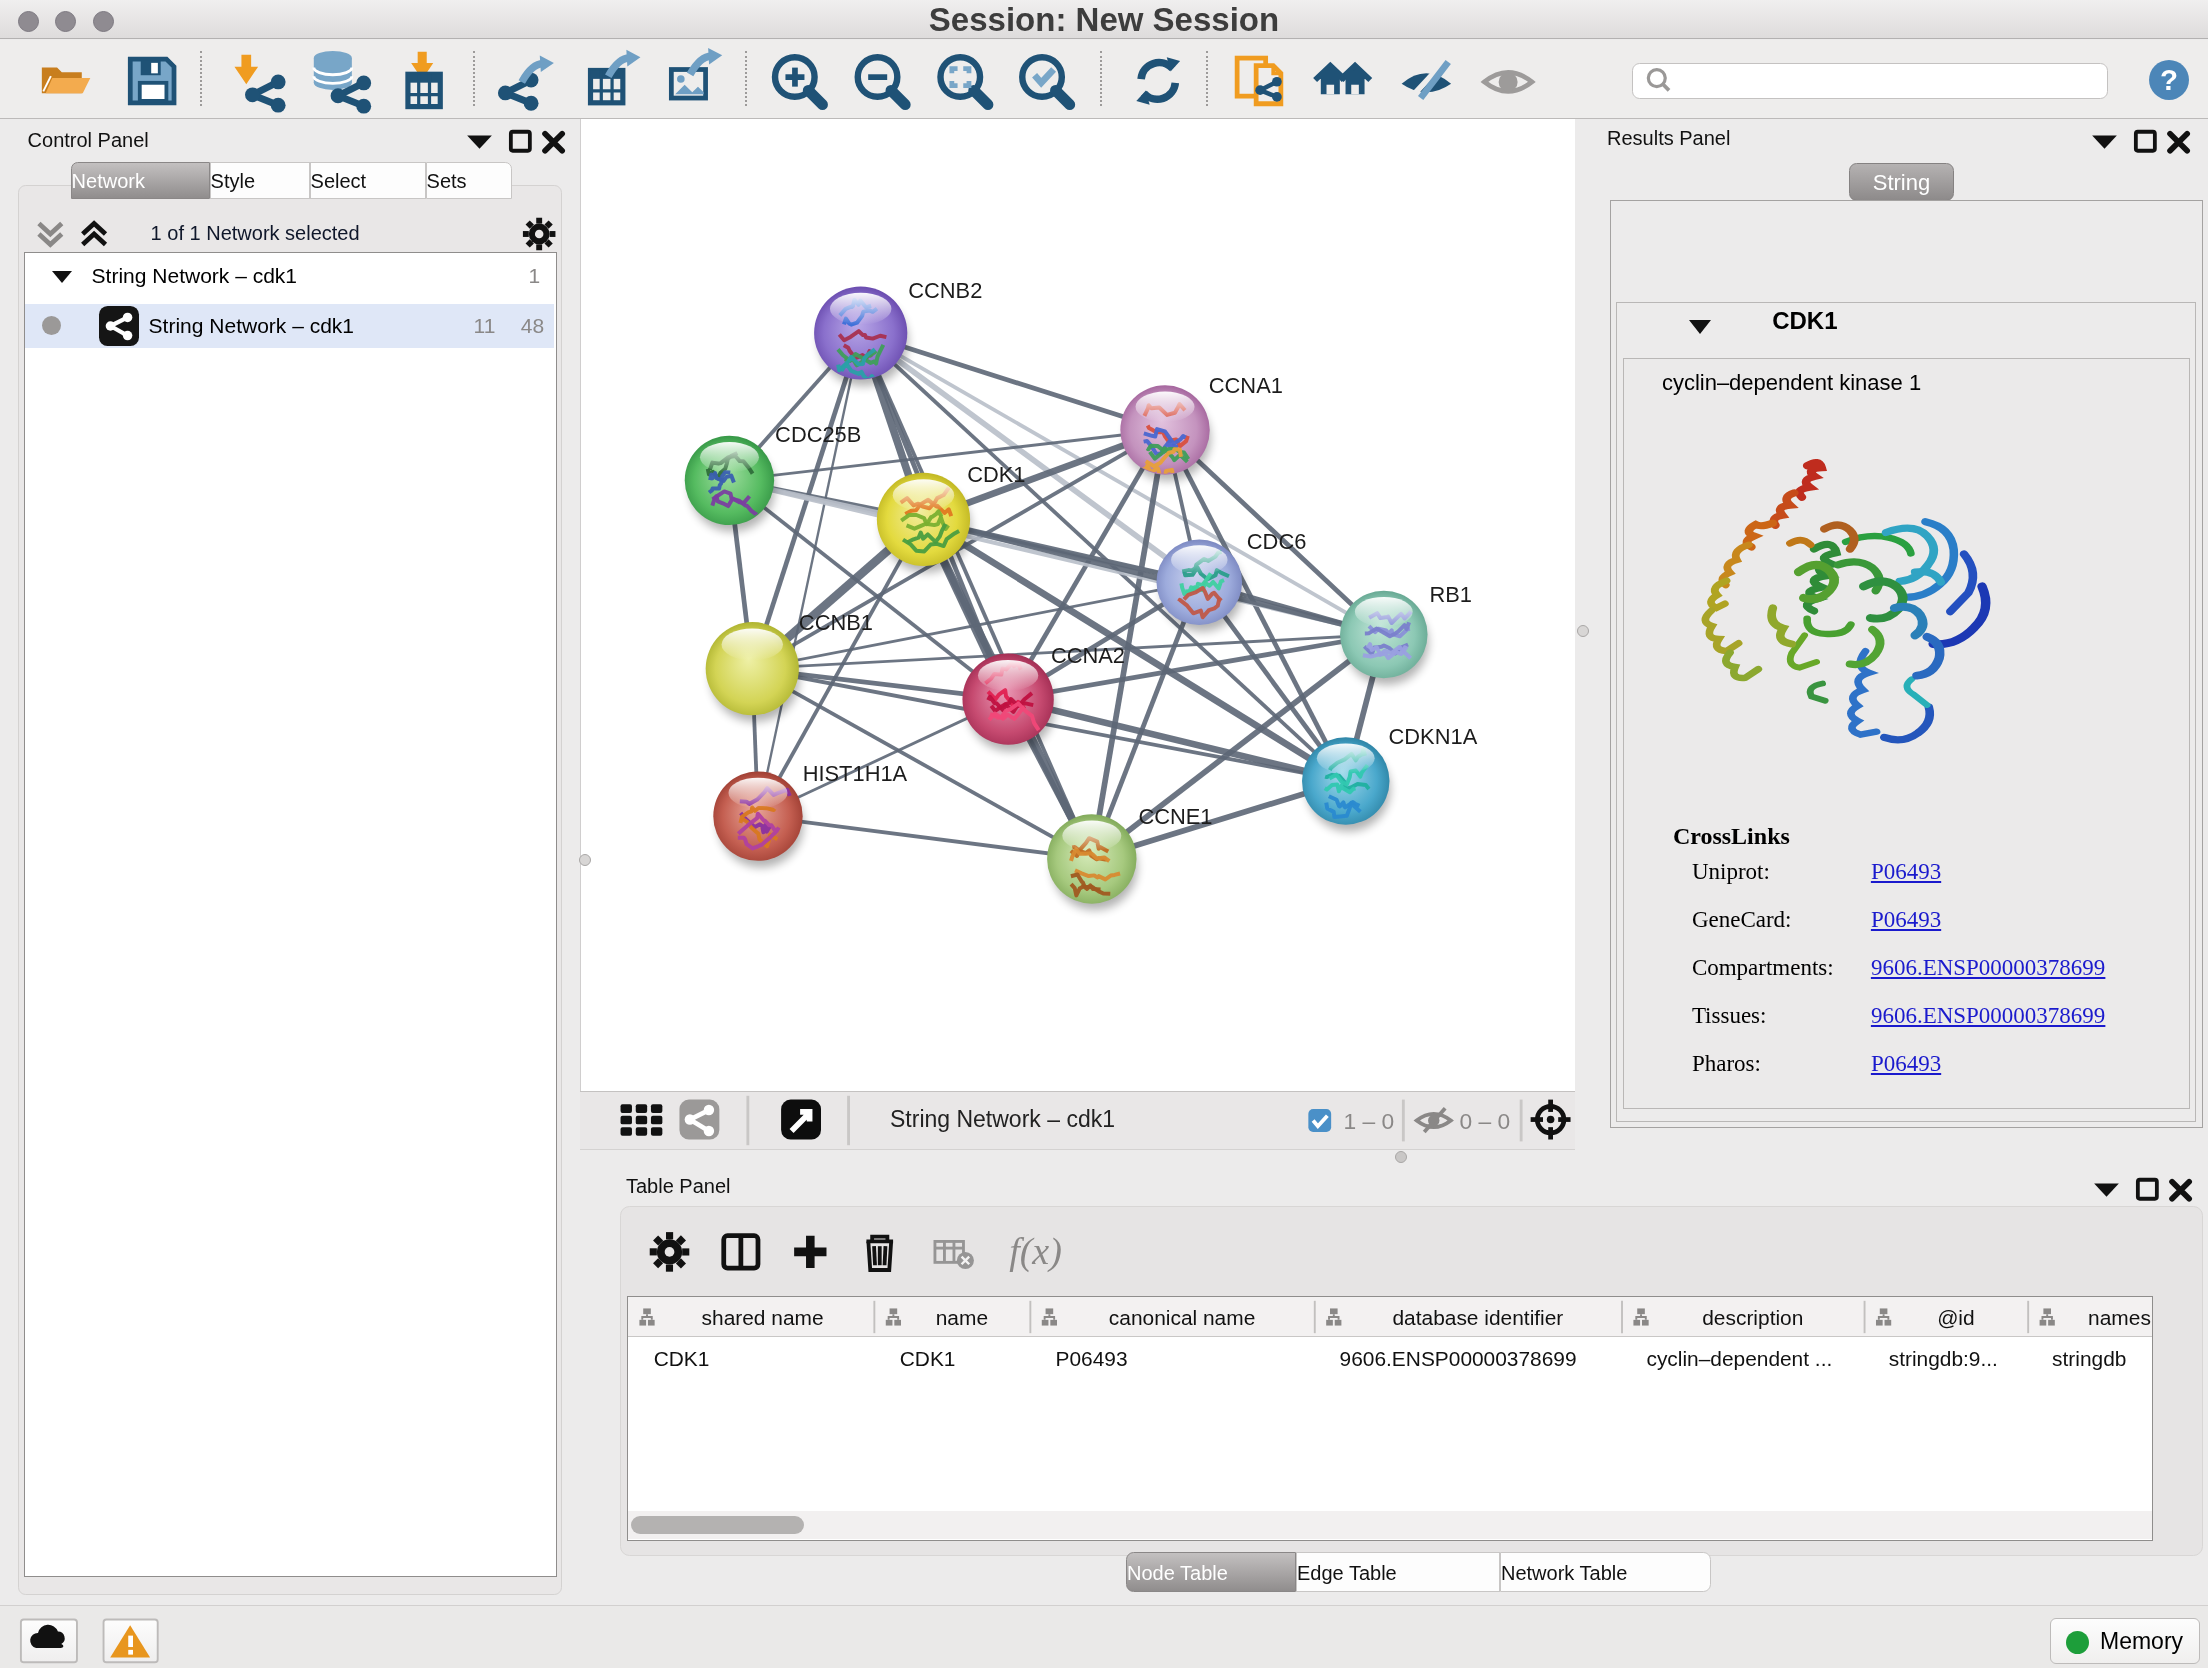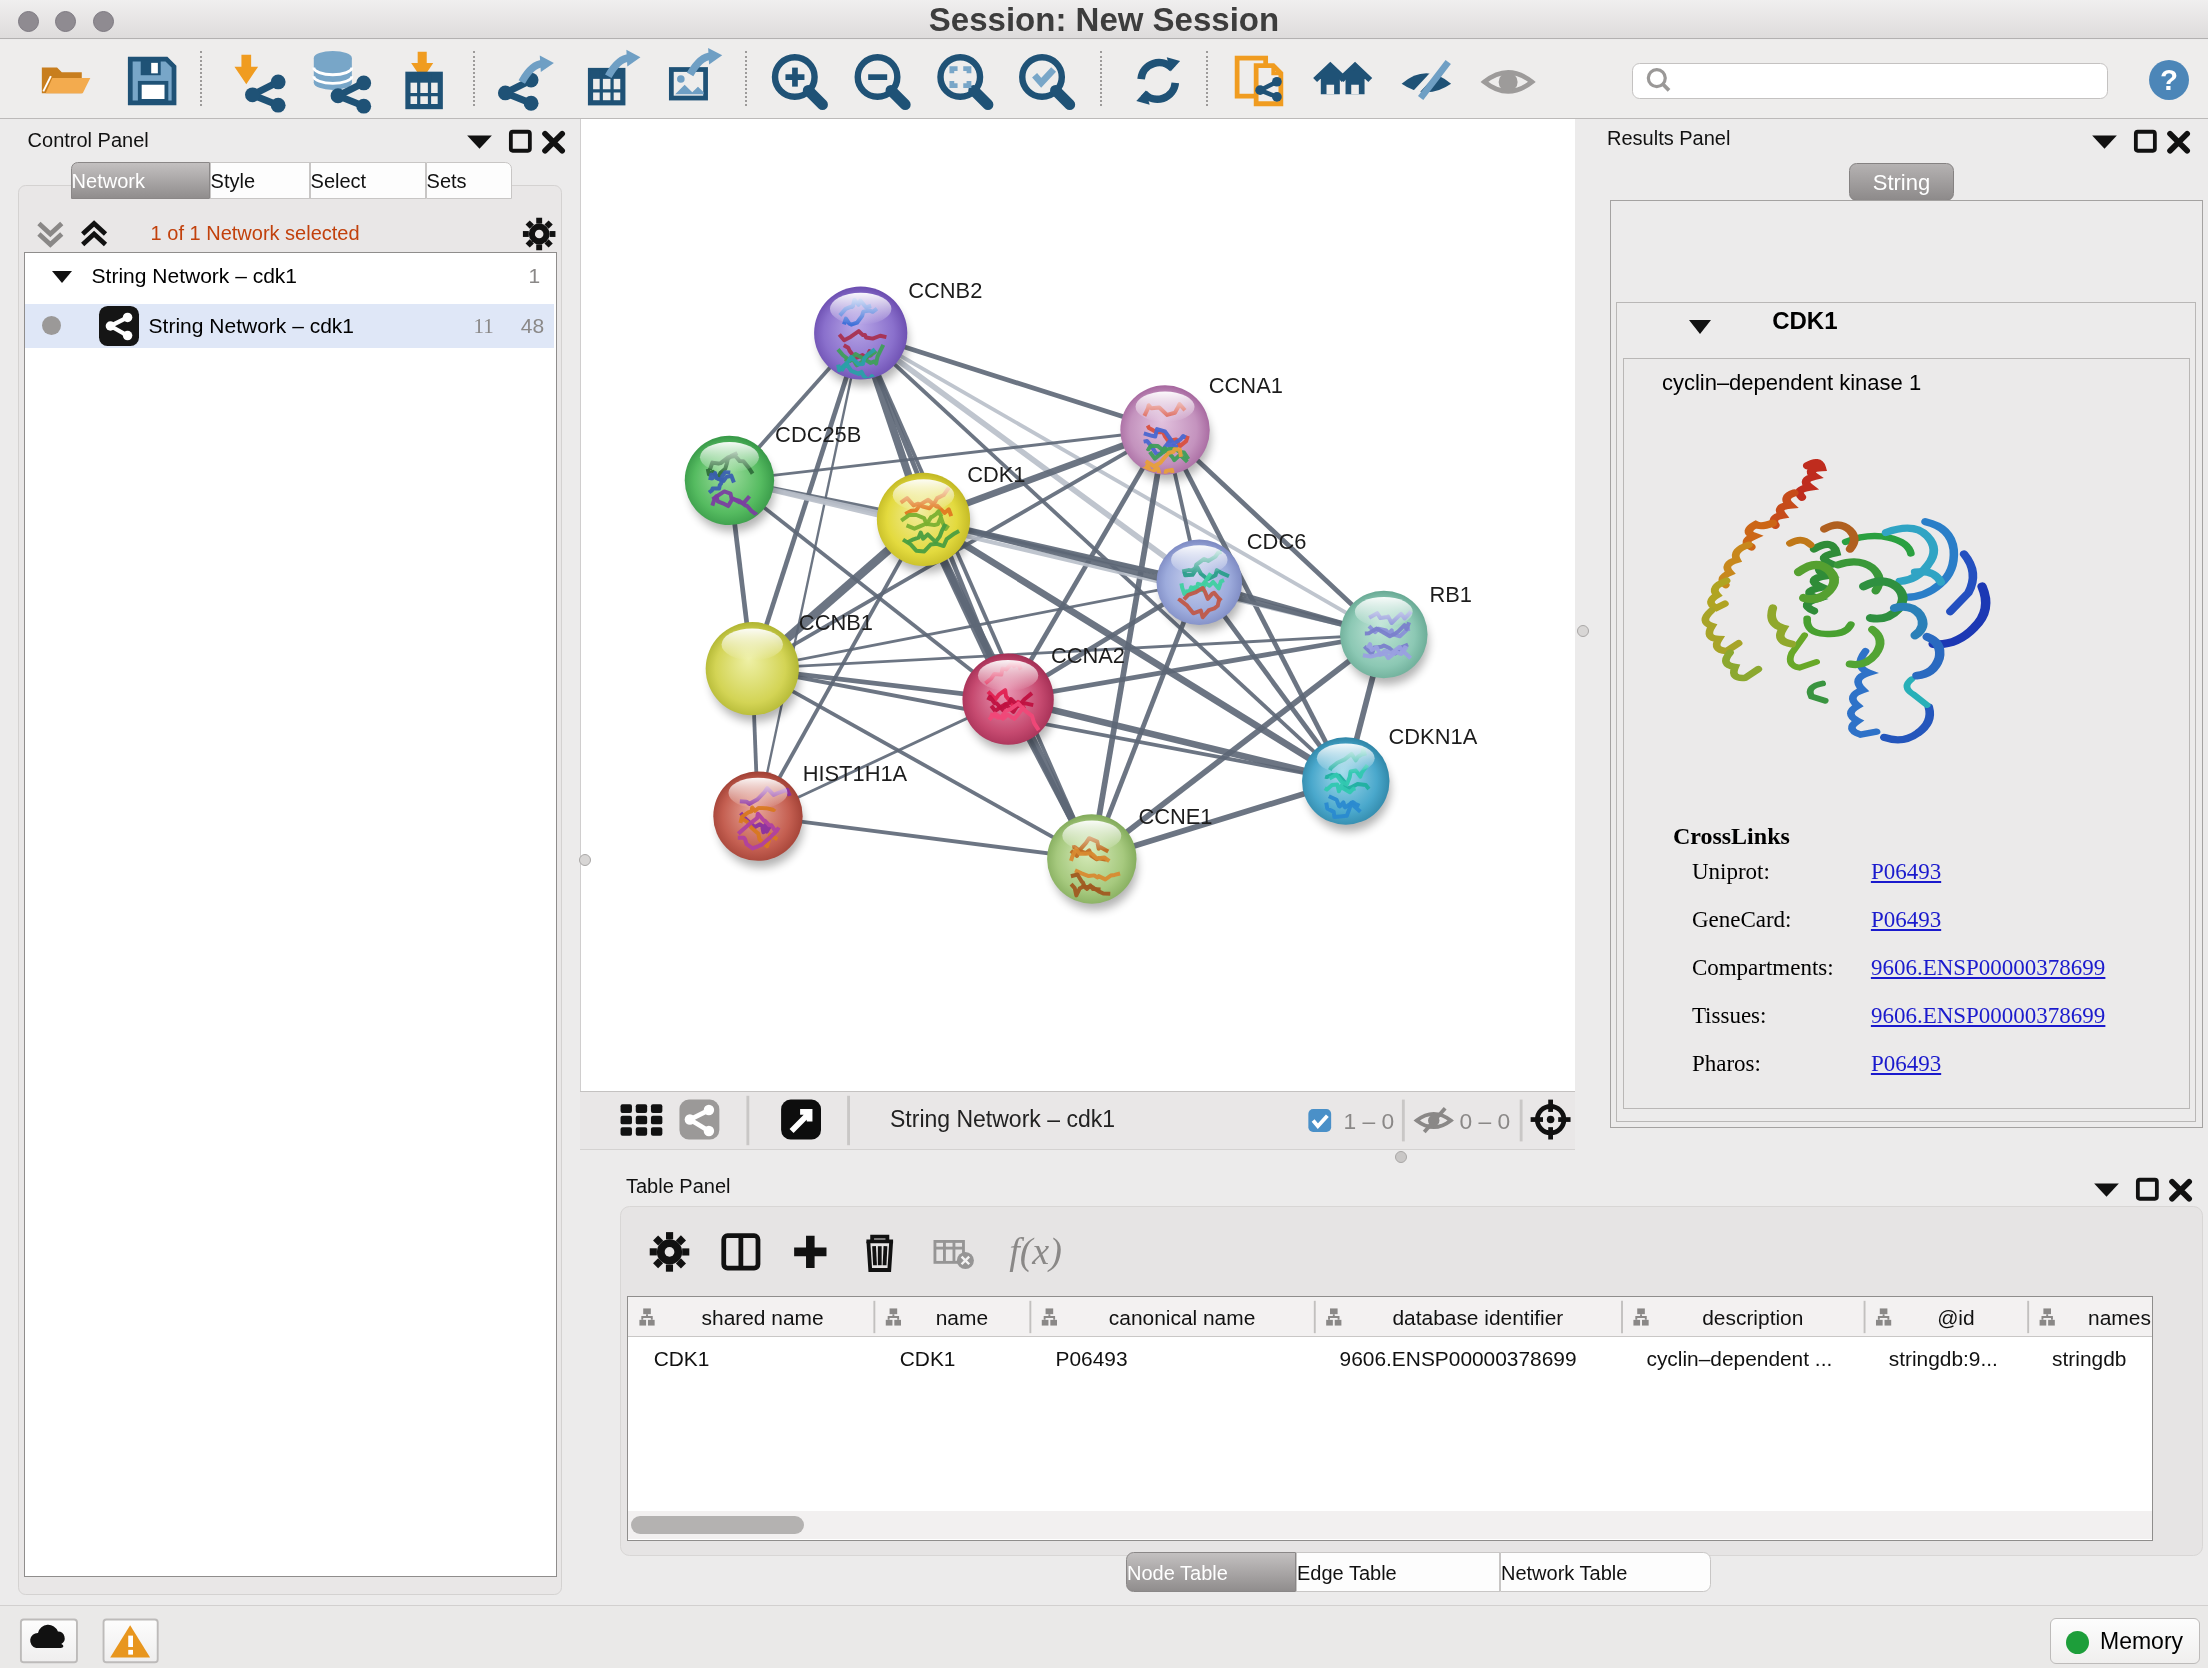--- a/index.html
+++ b/index.html
@@ -249,41 +249,41 @@
           <rect x="554.8" y="27.8" width="6.2" height="6.2" transform="rotate(45 557.9 30.9)"></rect>
           <rect x="544.9" y="31.9" width="6.2" height="6.2" transform="rotate(90 548.0 35.0)"></rect>
           <rect x="535.0" y="27.8" width="6.2" height="6.2" transform="rotate(135 538.1 30.9)"></rect>
           <rect x="530.9" y="17.9" width="6.2" height="6.2" transform="rotate(180 534.0 21.0)"></rect>
           <rect x="535.0" y="8.0" width="6.2" height="6.2" transform="rotate(225 538.1 11.1)"></rect>
           <rect x="544.9" y="3.9" width="6.2" height="6.2" transform="rotate(270 548.0 7.0)"></rect>
           <rect x="554.8" y="8.0" width="6.2" height="6.2" transform="rotate(315 557.9 11.1)"></rect>
           <circle cx="548" cy="21" r="4.48" fill="#e9e7e7"></circle>
         </g>
       </svg></div>
-  <div class="abs" style="left:143px; top:103px; width:285px; font-size:20px; color:#c2410c;">1 of 1 Network selected</div>
+  <div class="abs" style="left:143px; top:103px; width:285px; font-size:20px; color:#0f172a;">1 of 1 Network selected</div>
 
   <div class="abs" style="left:16px; top:133px; width:533px; height:1325px; background:#fff; border:1.9px solid #8f8d8c;">
     <div class="abs" style="left:0; top:0; width:529px; height:51px; background:#fff;">
       <span class="abs" style="left:27px; top:18px; width:0; height:0; border-left:10.5px solid transparent; border-right:10.5px solid transparent; border-top:12.4px solid #111;"></span>
       <span class="abs" style="left:67px; top:10.5px; font-size:21px;">String Network – cdk1</span>
       <span class="abs" style="right:13.3px; top:10.5px; font-size:21px; color:#8a8887;">1</span>
     </div>
     <div class="abs" style="left:0; top:51px; width:529px; height:44px; background:#dfe7f7;">
       <span class="abs" style="left:17px; top:12.4px; width:19px; height:19px; border-radius:50%; background:#9b9998;"></span>
       <span class="abs" style="left:74px; top:1.9px; width:40px; height:40px; background:#151515; border-radius:8.6px;"><svg width="40" height="40" viewBox="0 0 42 42">
             <g stroke="#fff" stroke-width="4.5" fill="#fff">
               <line x1="12" y1="21" x2="30" y2="12"></line>
               <line x1="12" y1="21" x2="30" y2="31"></line>
               <circle cx="12" cy="21" r="5" stroke="none"></circle>
               <circle cx="30" cy="12" r="5" stroke="none"></circle>
               <circle cx="30" cy="31" r="5" stroke="none"></circle>
             </g>
           </svg></span>
       <span class="abs" style="left:124px; top:9.5px; font-size:21px;">String Network – cdk1</span>
-      <span class="abs" style="left:449px; top:9.5px; font-size:21px; color:#8a8887;font-family:Liberation Serif, serif;">11</span>
+      <span class="abs" style="left:449px; top:9.5px; font-size:21px; color:#8a8887;">11</span>
       <span class="abs" style="right:9.5px; top:9.5px; font-size:21px; color:#8a8887;">48</span>
     </div>
   </div>
 </div>
 
 <div id="netcanvas" class="abs"><svg width="995" height="972" viewBox="0 0 1046 1022">
 <defs>
 <radialGradient id="gCCNB2" cx="0.5" cy="0.58" r="0.72" fx="0.46" fy="0.40">
           <stop offset="0" stop-color="#b9a8e8"></stop>
           <stop offset="0.52" stop-color="#8a70cc"></stop>

